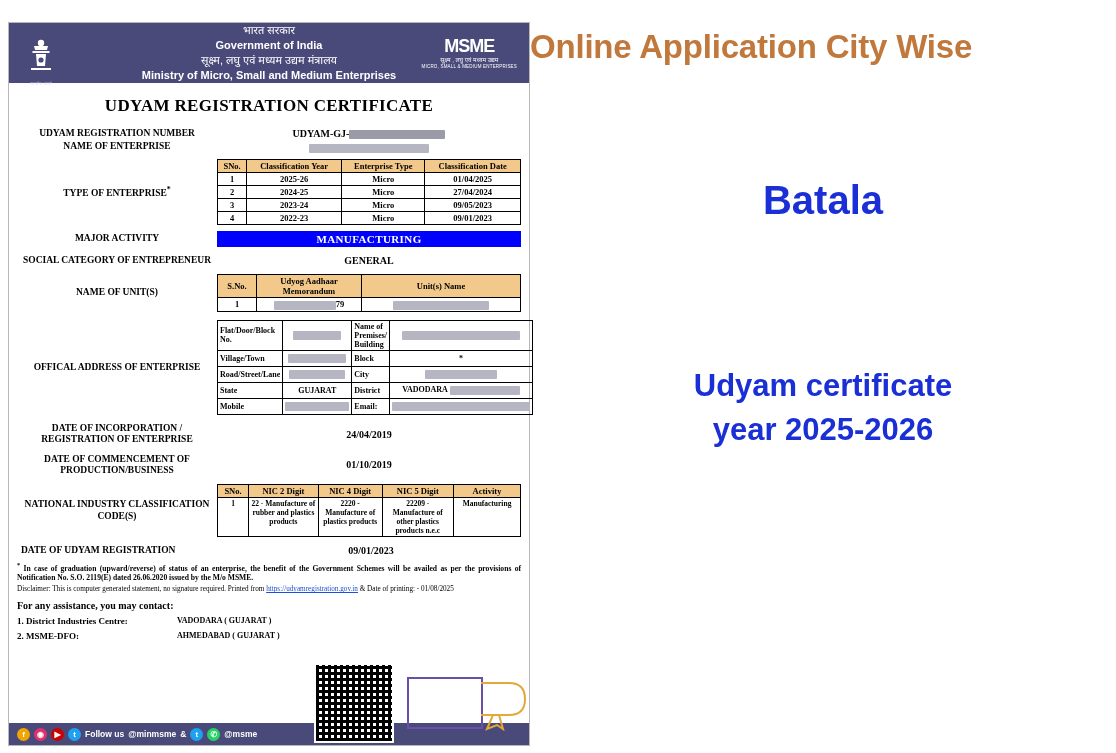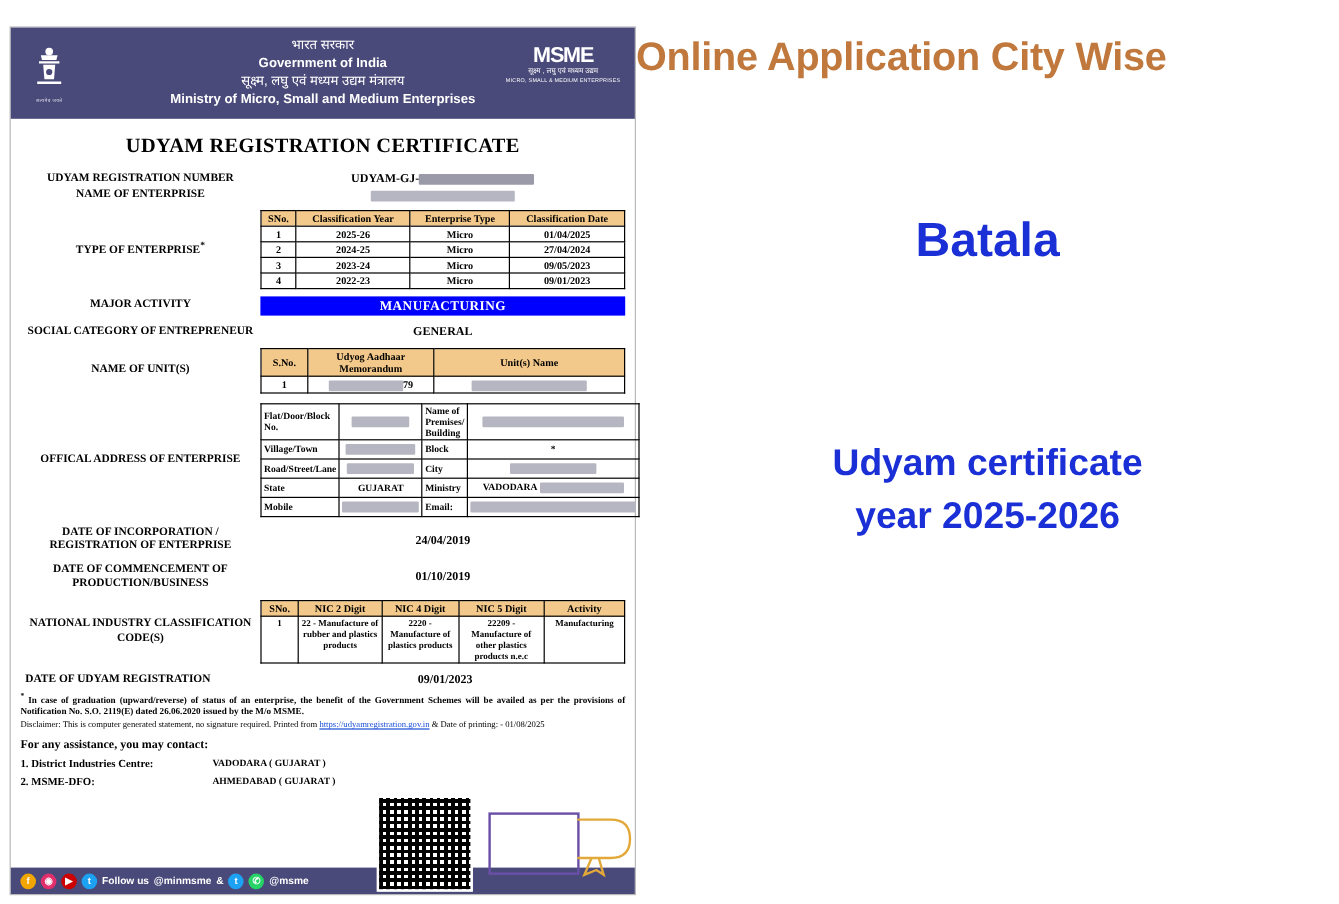--- a/index.html
+++ b/index.html
@@ -10,21 +10,21 @@
     position:relative;
     overflow:hidden;
   }
   
   .cert{
     position:absolute;left:8px;top:22px;width:522px;height:724px;
     border:1px solid #b8b8b8;background:#fff;
     box-sizing:border-box;
   }
   .cert-header{
-    height:76px;background:#4a4a7a;position:relative;
+    height:60px;background:#4a4a7a;position:relative;
     display:flex;align-items:center;justify-content:center;
   }
   .emblem{
     position:absolute;left:10px;top:6px;width:44px;height:64px;
     display:flex;flex-direction:column;align-items:center;justify-content:center;
     color:#ffffff;
   }
   .emblem svg{display:block;}
   .emblem .emb-cap{font-size:4px;letter-spacing:.3px;margin-top:1px;color:#dcdcea;}
   .hdr-center{
@@ -302,21 +302,21 @@
             </tr>
             <tr>
               <td class="k">Road/Street/Lane</td>
               <td><span class="redact" style="width:56px;"></span></td>
               <td class="k2">City</td>
               <td class="lft"><span class="redact" style="width:72px;"></span></td>
             </tr>
             <tr>
               <td class="k">State</td>
               <td>GUJARAT</td>
-              <td class="k2">Ministry</td>
+              <td class="k2">District</td>
               <td class="lft"><span>VADODARA</span><span class="redact" style="width:70px;margin-left:2px;"></span></td>
             </tr>
             <tr>
               <td class="k">Mobile</td>
               <td><span class="redact" style="width:64px;"></span></td>
               <td class="k2">Email:</td>
               <td class="lft"><span class="redact" style="width:138px;"></span></td>
             </tr>
           </tbody>
         </table>

